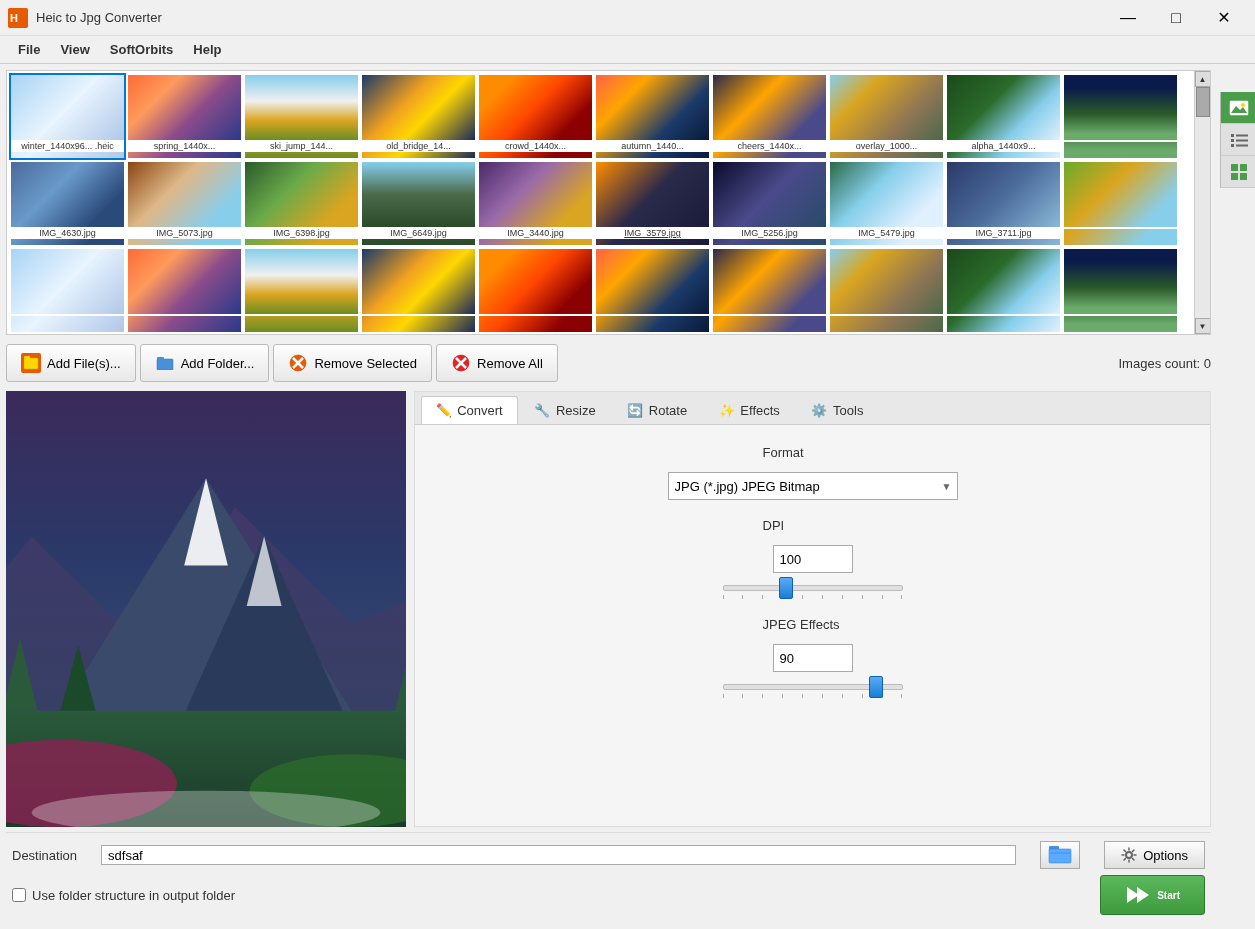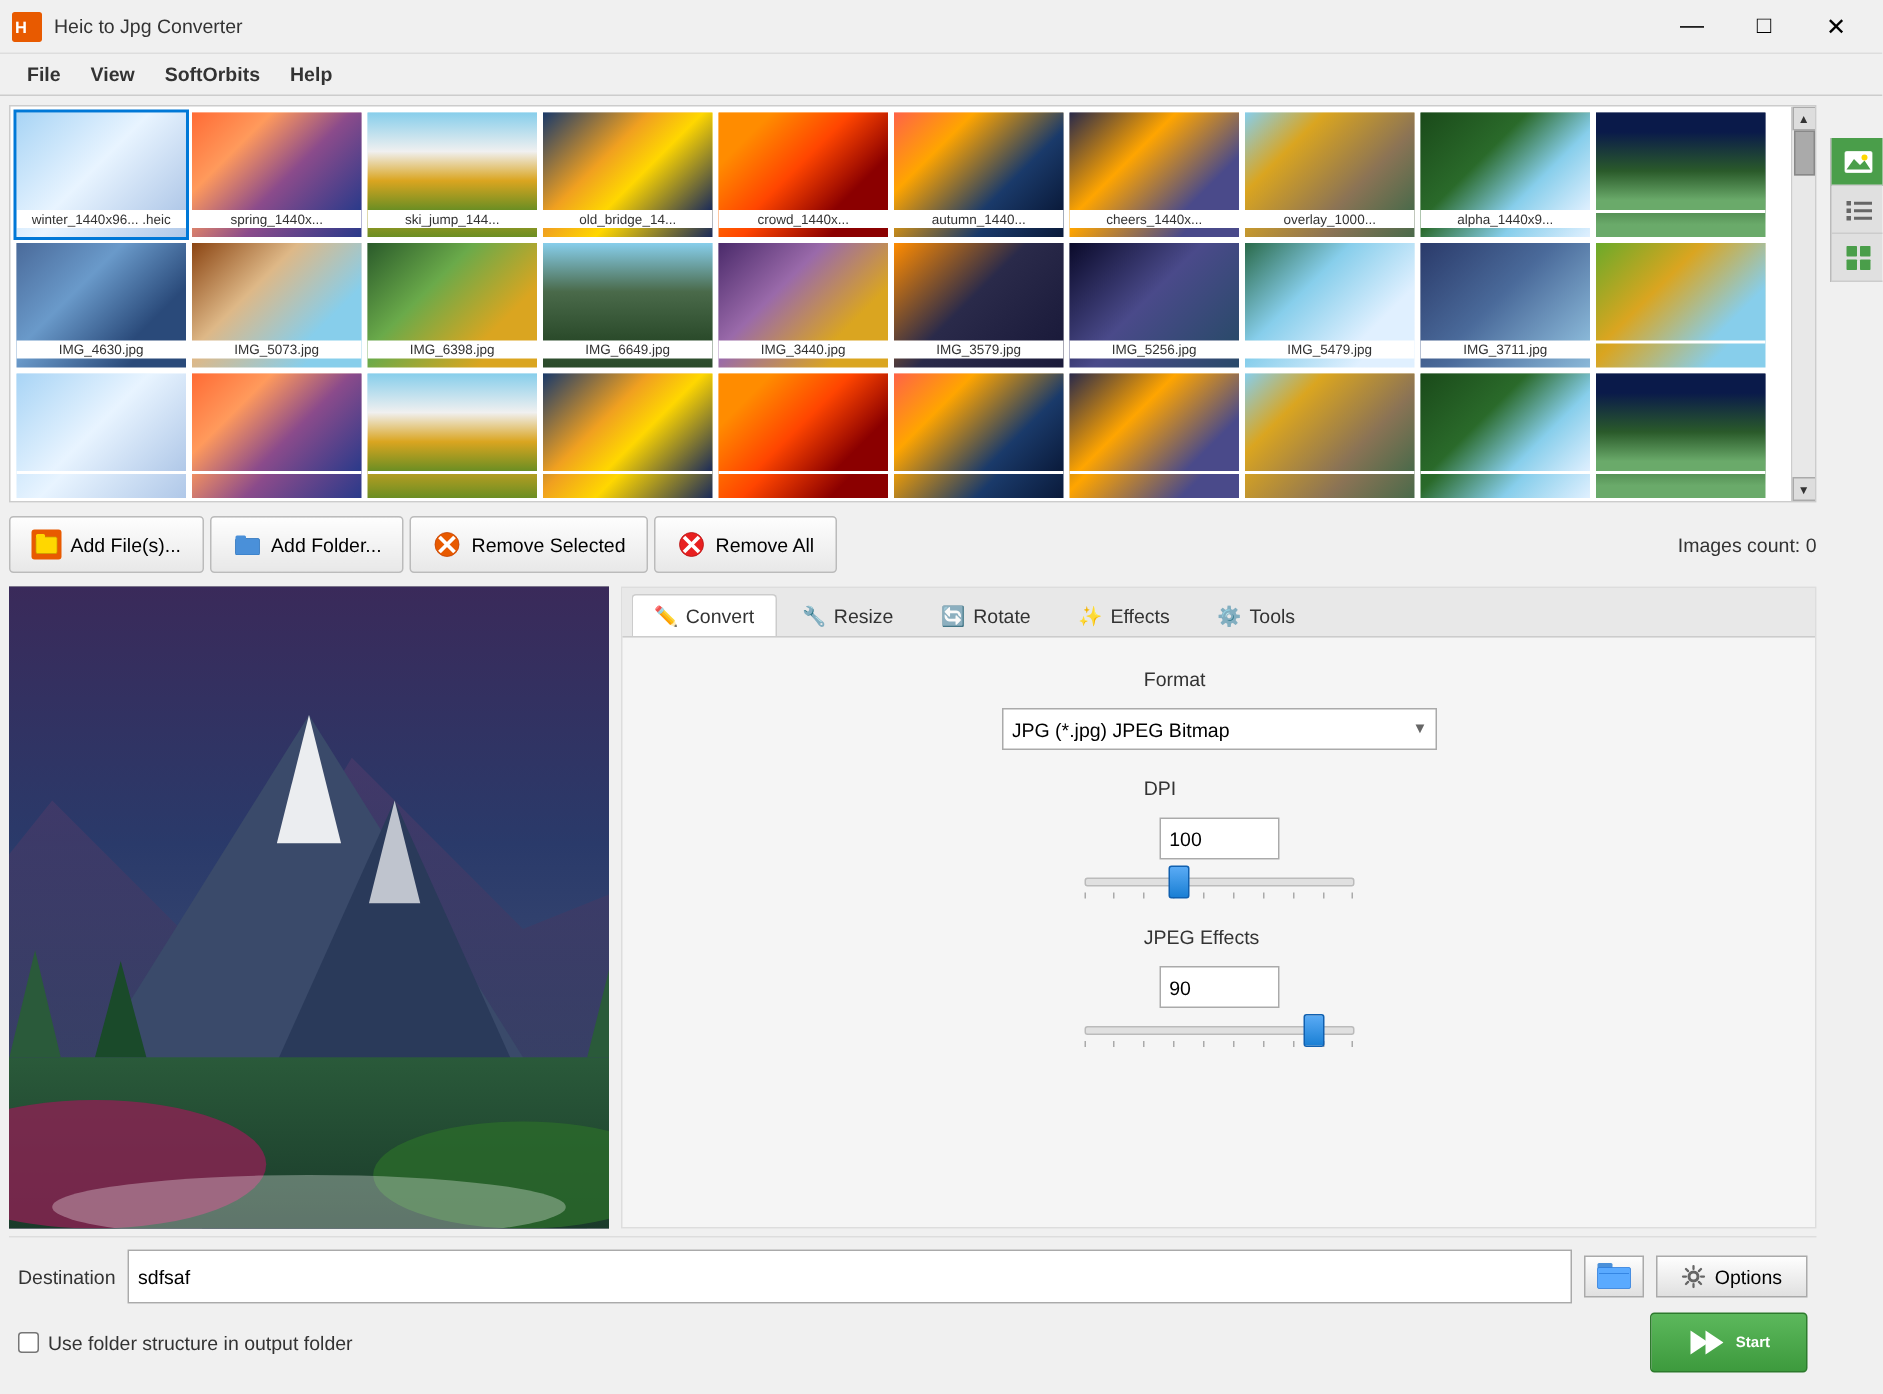--- a/index.html
+++ b/index.html
@@ -191,25 +191,25 @@
     .tick { width: 1px; height: 4px; background: #aaa; }
 
     
     .bottom-bar {
       background: #f0f0f0;
       border-top: 1px solid #ddd;
       padding: 8px 10px;
       display: flex; flex-direction: column; gap: 6px;
     }
     .destination-row {
-      display: flex; align-items: center; gap: 8px;
+      display: flex; align-items: center; gap: 24px;
     }
     .dest-label { font-size: 13px; }
     .dest-input {
-      flex: 1; height: 36px;
+      flex: 1; height: 20px;
       border: 1px solid #aaa;
       padding: 2px 6px;
       font-size: 13px;
       background: white;
     }
     .dest-btn {
       width: 40px; height: 28px;
       background: linear-gradient(to bottom, #fefefe, #e0e0e0);
       border: 1px solid #aaa;
       cursor: pointer;
@@ -250,21 +250,21 @@
     .t6 { background: linear-gradient(135deg, #ff6347 0%, #ffa500 30%, #1a3a6a 70%, #0a1a3a 100%); }
     .t7 { background: linear-gradient(135deg, #2a2a4a 0%, #ffa500 40%, #4a4a8a 80%); }
     .t8 { background: linear-gradient(135deg, #87ceeb 0%, #daa520 30%, #8b7355 70%, #4a6a4a 100%); }
     .t9 { background: linear-gradient(135deg, #1a4a1a 0%, #2a6a2a 40%, #87ceeb 70%, #e0f0ff 100%); }
     .t10 { background: linear-gradient(180deg, #0a1a4a 20%, #2a5a2a 60%, #6aaa6a 90%); }
     .t11 { background: linear-gradient(135deg, #4a6a9a 0%, #6a9aca 40%, #2a4a7a 80%); }
     .t12 { background: linear-gradient(135deg, #8b4513 0%, #deb887 40%, #87ceeb 80%); }
     .t13 { background: linear-gradient(135deg, #2a5a2a 0%, #6aaa4a 40%, #daa520 80%); }
     .t14 { background: linear-gradient(180deg, #87ceeb 0%, #4a6a4a 50%, #2a4a2a 100%); }
     .t15 { background: linear-gradient(135deg, #4a2a6a 0%, #9a6aaa 40%, #daa520 80%); }
-    .t16 { background: linear-gradient(135deg, #ff8c00 0%, #2a2a4a 50%, #1a1a3a 100%); }
+    .t16 { background: linear-gradient(135deg, #ff8c00 0%, #2a2a4a 50%, #1a1a3a 100%); text-decoration: underline; }
     .t17 { background: linear-gradient(135deg, #0a0a2a 0%, #4a4a8a 50%, #2a4a6a 100%); }
     .t18 { background: linear-gradient(135deg, #2a6a4a 0%, #87ceeb 40%, #e0f0ff 80%); }
     .t19 { background: linear-gradient(135deg, #2a3a6a 0%, #4a6a9a 50%, #8ab8d8 100%); }
     .t20 { background: linear-gradient(135deg, #6aaa2a 0%, #daa520 40%, #87ceeb 80%); }
 
     .wrapper { position: relative; width: 1255px; height: 929px; overflow: hidden; }
 
     .right-side-icons {
       position: absolute;
       right: 0;

